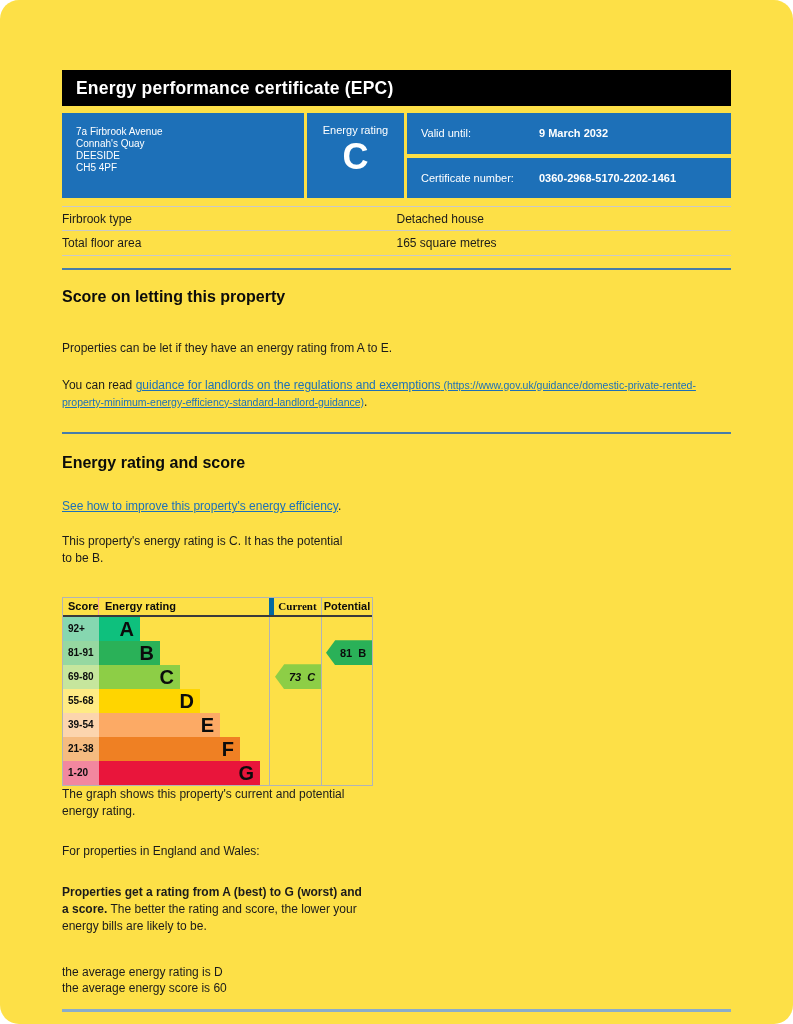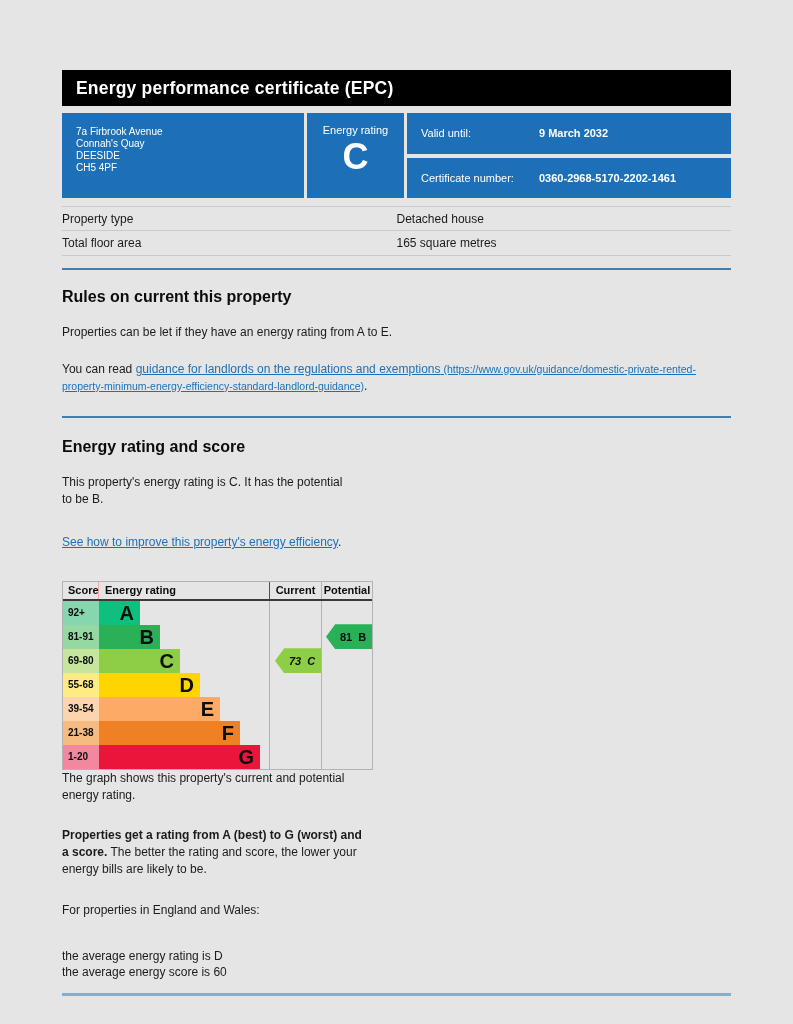--- a/index.html
+++ b/index.html
@@ -1,18 +1,18 @@
 <!DOCTYPE html>
 <html><head>
 <meta charset="utf-8">
 <style>
   * { box-sizing: border-box; }
   html,body { margin:0; padding:0; background:#fff; }
   body { font-family:"Liberation Sans","DejaVu Sans",sans-serif; color:#1b1b1b; }
-  .page { width:793px; height:1024px; background:#e5e5e5; position:relative; overflow:hidden; }
+  .page { width:793px; height:1024px; background:#fde047; position:relative; overflow:hidden;border-radius:19px; }
   .content { width:669px; margin:70px auto 0 62px; }
 
   
   .title-bar { background:#000; height:36px; display:flex; align-items:center; padding-left:14px; }
   .title-bar h1 { color:#fff; font-size:17.5px; margin:0; font-weight:bold; letter-spacing:.2px; }
 
   
   .summary-row { display:flex; gap:3px; height:85px; margin-top:7px; }
   .bluebox { background:#1d70b8; color:#fff; }
   .address-box { width:242px; padding:13px 14px; font-size:10px; line-height:1.2; }
@@ -49,21 +49,21 @@
   .gap-md { margin-top:24px; }
   .gap-sm { margin-top:29px; }
   .tight { margin-top:0; }
 
   
   .epc-chart { width:311px; border:1px solid #b1b4b6; margin-top:30px; }
   .epc-header { display:flex; height:19px; border-bottom:2px solid #3a3a3a; font-size:11px; font-weight:bold; color:#0b0c0c; }
   .epc-header > div { display:flex; align-items:center; height:100%; }
   .h-score { width:36px; padding-left:5px; border-right:1px solid #fca5a5; }
   .h-rating { width:170px; padding-left:6px; }
-  .h-current { width:52px; justify-content:center; border-left:1px solid #0369a1; }
+  .h-current { width:52px; justify-content:center; border-left:5px solid #0369a1;font-family:Liberation Serif, serif; }
   .h-potential { width:51px; justify-content:center; border-left:1px solid #b1b4b6; }
   .epc-row { display:flex; height:24px; }
   .epc-score-cell { width:36px; font-size:10px; font-weight:bold; display:flex; align-items:center; padding-left:5px; color:#0b0c0c; }
   .epc-bar-area { width:170px; }
   .epc-bar { height:100%; display:flex; align-items:center; justify-content:flex-end; padding-right:6px; font-size:20px; font-weight:bold; color:#0b0c0c; line-height:1; }
   .epc-arrow-cell { width:52px; border-left:1px solid #b1b4b6; display:flex; align-items:center; justify-content:flex-end; overflow:visible; }
   .epc-arrow-cell.potential { width:51px; }
   .epc-arrow { height:25px; width:46px; clip-path:polygon(0 50%,20% 0,100% 0,100% 100%,20% 100%);
                display:flex; align-items:center; justify-content:center; padding-left:8px;
                font-size:11px; font-weight:bold; color:#0b0c0c; word-spacing:3px; flex:0 0 auto; }
@@ -97,48 +97,48 @@
         </div>
         <div class="bluebox info-box">
           <span class="info-label">Certificate number:</span>
           <span class="info-value">0360-2968-5170-2202-1461</span>
         </div>
       </div>
     </div>
 
     <div class="prop-table">
       <div class="prop-row">
-        <div class="prop-label">Property type</div>
+        <div class="prop-label">Firbrook type</div>
         <div class="prop-value">Detached house</div>
       </div>
       <div class="prop-row">
         <div class="prop-label">Total floor area</div>
         <div class="prop-value">165 square metres</div>
       </div>
     </div>
 
     <hr class="blue-rule">
 
     <section>
-      <h2 class="section-heading">Rules on current this property</h2>
-      <p class="body-text" style="margin-top:18px;">Properties can be let if they have an energy rating from A to E.</p>
+      <h2 class="section-heading">Score on letting this property</h2>
+      <p class="body-text" style="margin-top:34px;">Properties can be let if they have an energy rating from A to E.</p>
       <p class="body-text" style="margin-top:20px;">
         <span>You can read </span><a class="epc-link" href="#"><span>guidance for landlords on the regulations and exemptions</span><span class="link-url"> (https://www.gov.uk/guidance/domestic-private-rented-property-minimum-energy-efficiency-standard-landlord-guidance)</span></a><span>.</span>
       </p>
     </section>
 
     <hr class="blue-rule" style="margin-top:22px;">
 
     <section class="two-col">
       <div class="left-col">
         <h2 class="section-heading">Energy rating and score</h2>
-        <p class="body-text narrow" style="margin-top:18px;">This property's energy rating is C. It has the potential to be B.</p>
         <p class="body-text narrow gap-lg">
           <a class="epc-link" href="#">See how to improve this property's energy efficiency</a><span>.</span>
         </p>
+        <p class="body-text narrow" style="margin-top:18px;">This property's energy rating is C. It has the potential to be B.</p>
 
         <div class="epc-chart">
           <div class="epc-header">
             <div class="h-score">Score</div>
             <div class="h-rating">Energy rating</div>
             <div class="h-current">Current</div>
             <div class="h-potential">Potential</div>
           </div>
           <div class="epc-body">
               <div class="epc-row">
@@ -200,22 +200,22 @@
                 </div>
                 <div class="epc-arrow-cell current"></div>
                 <div class="epc-arrow-cell potential"></div>
               </div>
             </div>
         </div>
       </div>
 
       <div class="right-col">
         <p class="body-text narrow tight">The graph shows this property's current and potential energy rating.</p>
+        <p class="body-text gap-md">For properties in England and Wales:</p>
         <p class="body-text gap-md"><b>Properties get a rating from A (best) to G (worst) and a score.</b><span> The better the rating and score, the lower your energy bills are likely to be.</span></p>
-        <p class="body-text gap-md">For properties in England and Wales:</p>
         <p class="body-text gap-sm">
           <span>the average energy rating is D</span><br>
           <span>the average energy score is 60</span>
         </p>
       </div>
     </section>
 
     <hr class="blue-rule light final-rule">
 
   </div>

